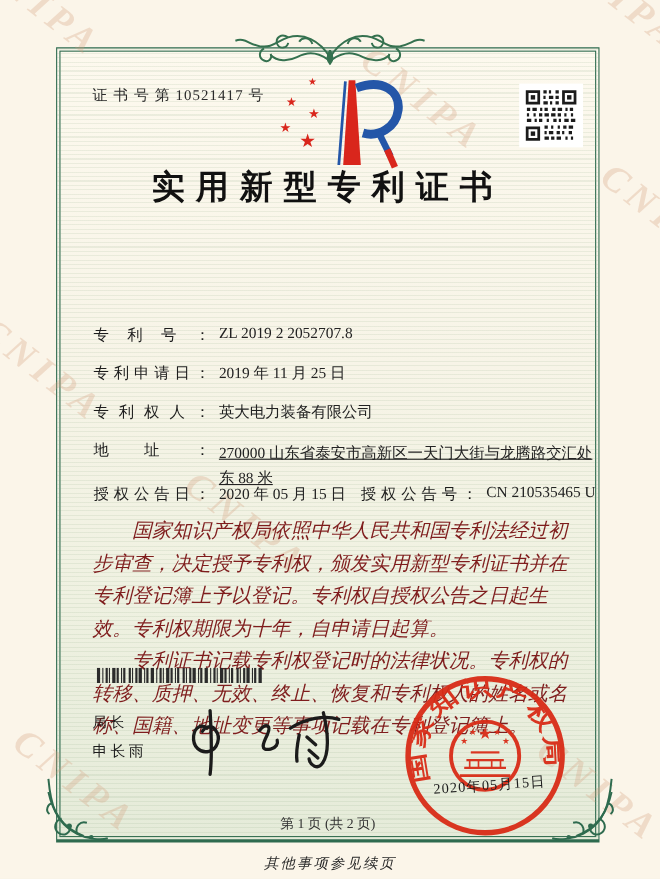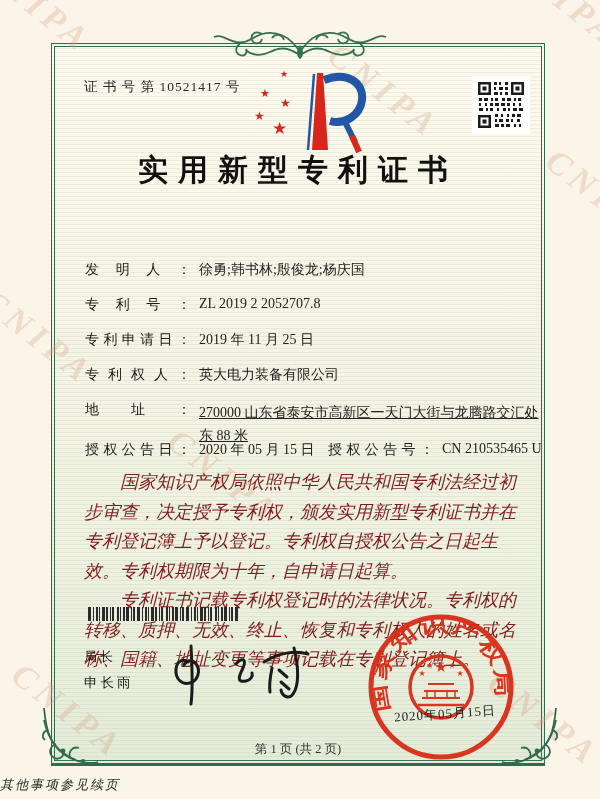--- a/index.html
+++ b/index.html
@@ -51,21 +51,21 @@
   .director { left:84px; top:648px; font-size:13px; letter-spacing:3px; color:#1b1b1b; }
   .director-name { left:84px; top:674px; font-size:13.5px; letter-spacing:3px; color:#1b1b1b; }
 
   .signature { left:158px; top:624px; }
 
   .seal { left:356px; top:602px; width:170px; height:170px; opacity:0.95; }
   .seal-date { left:380px; top:705px; width:130px; text-align:center; font-size:13px;
                letter-spacing:1px; color:#1d1d1d; transform:rotate(-4deg); }
 
   .page-info { left:51px; top:741px; width:494px; text-align:center; font-size:12.5px; color:#333; }
-  .footer-note { left:0; top:776px; width:600px; text-align:left; font-size:13px;
+  .footer-note { left:0; top:776px; width:600px; text-align:center; font-size:13px;
                  font-style:italic; color:#2a2a2a; letter-spacing:2px; }
 
   .ornament { position:absolute; }
 </style>
 </head>
 <body>
 
 <div class="page">
 
   <div class="frame">
@@ -158,23 +158,20 @@
           <path d="M3,29.5h44" stroke-dasharray="4 3 2 2 3 4 2"></path>
           <path d="M19,35.5h28" stroke-dasharray="3 3 2 4 2"></path>
           <path d="M19,40.5h28" stroke-dasharray="2 2 4 3 3"></path>
           <path d="M19,45.5h28" stroke-dasharray="4 2 3 2 4"></path>
         </g>
       </svg>
     </div>
 
     <div class="abs title">实用新型专利证书</div>
 
-    <div class="abs row" style="top:261px">
-      <span class="lbl">发明人：</span><span class="val">徐勇;韩书林;殷俊龙;杨庆国</span>
-    </div>
     <div class="abs row" style="top:296px">
       <span class="lbl">专利号：</span><span class="val">ZL 2019 2 2052707.8</span>
     </div>
     <div class="abs row" style="top:331px">
       <span class="lbl">专利申请日：</span><span class="val">2019 年 11 月 25 日</span>
     </div>
     <div class="abs row" style="top:366px">
       <span class="lbl">专利权人：</span><span class="val">英大电力装备有限公司</span>
     </div>
     <div class="abs row" style="top:401px">

